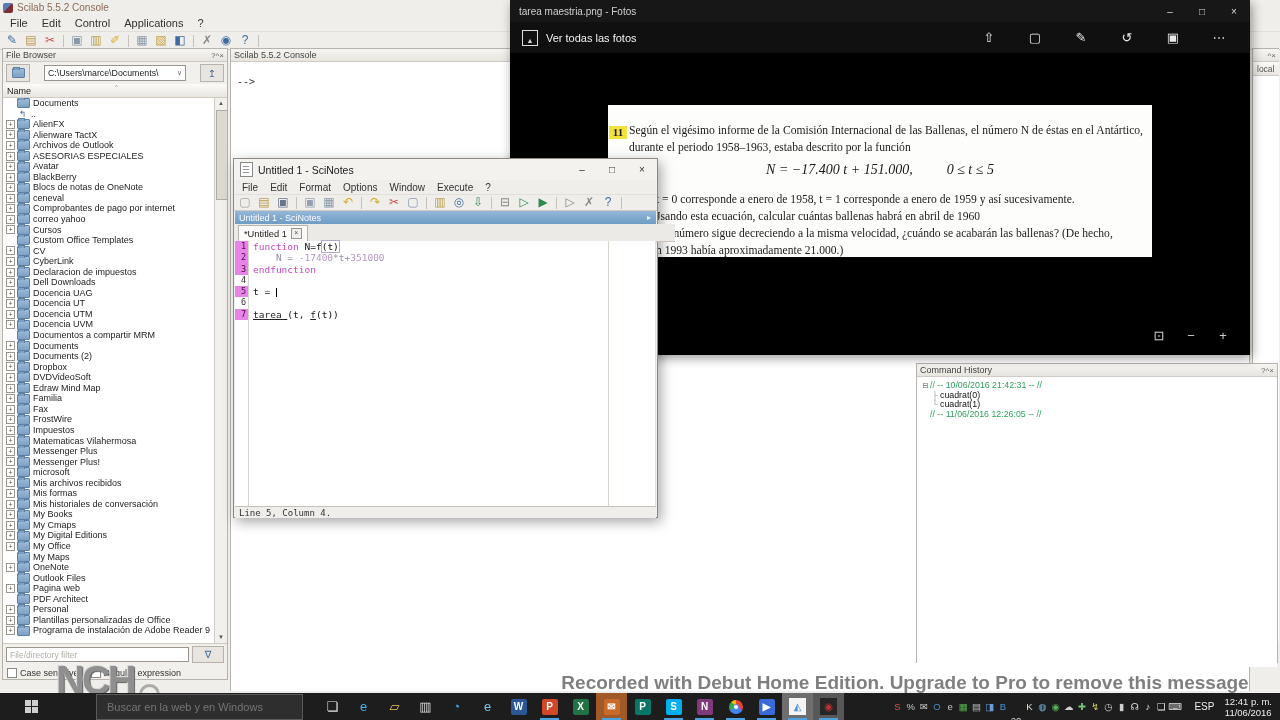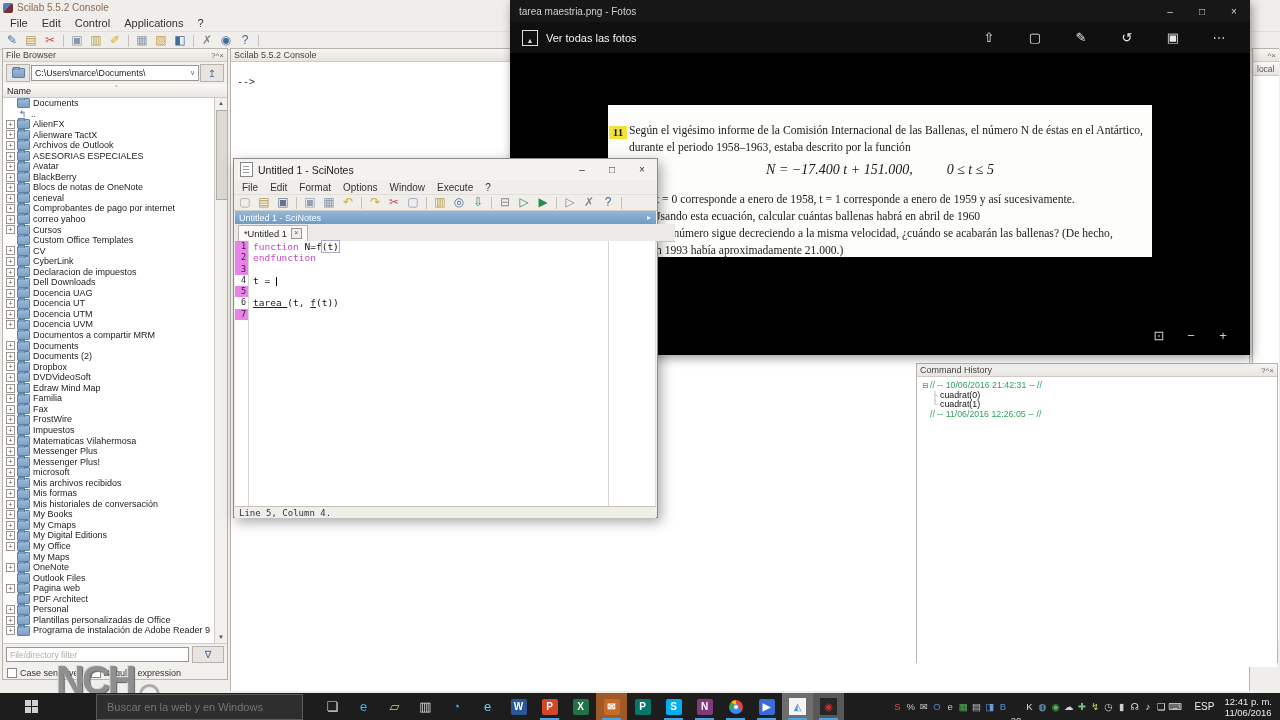--- a/index.html
+++ b/index.html
@@ -17,21 +17,21 @@
   .toolbar{display:flex;align-items:center;gap:3px;border-top:1px solid #e2dfda;border-bottom:1px solid #cfcbc4;}
   #scilab-toolbar{left:0;top:31px;width:1280px;height:17px;padding-left:4px;}
   .tbi{font-size:12px;line-height:13px;width:16px;text-align:center;}
   .tbsep{width:1px;height:12px;background:#c6c2bb;margin:0 2px;}
   
   .panel{position:absolute;background:#f2f0ec;border:1px solid #b7b3ac;box-sizing:border-box;}
   .phead{height:12px;display:flex;align-items:center;font-size:9px;color:#444;padding:0 3px;background:linear-gradient(#f7f5f2,#e8e5e0);border-bottom:1px solid #cfcbc4;}
   .phead .ptitle{flex:1;}
   .pbtn{font-size:8px;color:#666;width:10px;text-align:center;}
   #file-browser{left:2px;top:48px;width:226px;height:632px;}
-  #fb-pathrow{display:flex;align-items:center;gap:1px;padding:2px 3px;height:18px;}
+  #fb-pathrow{display:flex;align-items:center;gap:14px;padding:2px 3px;height:18px;}
   .fbtn{width:22px;height:16px;background:#e8e5e0;border:1px solid #b7b3ac;display:flex;align-items:center;justify-content:center;font-size:10px;color:#47689b;}
   #fb-path{flex:1;height:14px;background:#fff;border:1px solid #9a968f;font-size:8.8px;display:flex;align-items:center;padding:0 3px;color:#222;}
   #fb-path .chev{margin-left:auto;color:#666;font-size:7px;}
   #fb-namehead{height:13px;background:linear-gradient(#fbfaf8,#e9e6e1);border-bottom:1px solid #cfcbc4;font-size:9px;display:flex;align-items:center;padding:0 4px;position:relative;}
   #fb-namehead .sort{position:absolute;left:50%;top:0;font-size:6px;color:#888;}
   #fb-tree{height:545px;background:#fff;overflow:hidden;position:relative;border-bottom:1px solid #cfcbc4;}
   .trow{height:10.55px;line-height:10.55px;font-size:9px;display:flex;align-items:center;white-space:nowrap;padding-left:3px;}
   .texp{width:9px;height:9px;box-sizing:border-box;font-size:7px;line-height:7px;text-align:center;color:#555;margin-right:2px;flex:0 0 9px;}
   .texp.plus{border:1px solid #9a968f;background:#fff;}
   .tfold{width:11px;height:8px;background:linear-gradient(#9dbbd8,#7da0c4);border:1px solid #5d80a4;border-radius:1px;margin-right:3px;flex:0 0 11px;position:relative;}
@@ -622,33 +622,35 @@
           <div class="gnum hl">1</div>
           <div class="gnum hl">2</div>
           <div class="gnum hl">3</div>
           <div class="gnum">4</div>
           <div class="gnum hl">5</div>
           <div class="gnum">6</div>
           <div class="gnum hl">7</div>
         </div>
       <div id="code-lines">
           <div class="cline"><span class="kw">function </span><span class="plain">N=f</span><span class="boxed">(t)</span></div>
+          <div class="cline"><span class="plain2">    N = </span><span class="num">-17400</span><span class="plain2">*t+</span><span class="num">351000</span></div>
           <div class="cline"><span class="kw">endfunction</span></div>
           <div class="cline"></div>
           <div class="cline"><span class="plain">t = </span><span class="cursor"></span></div>
           <div class="cline"></div>
           <div class="cline"><span class="fn">tarea </span><span class="plain">(t, </span><span class="fn">f</span><span class="plain">(t))</span></div>
         </div>
       <div id="sn-scrollcol"></div>
     </div>
     <div id="sn-status" class="abs">Line 5, Column 4.</div>
   </div>
 
   <div id="nch-logo" class="abs">NCH</div>
   <div id="wm-circle" class="abs"></div>
+  <div id="debut-wm" class="abs">Recorded with Debut Home Edition. Upgrade to Pro to remove this message</div>
 
   <div id="taskbar" class="abs">
     <div id="start-btn">
       <span id="start-flag">
           <i></i>
           <i></i>
           <i></i>
           <i></i>
         </span>
     </div>

